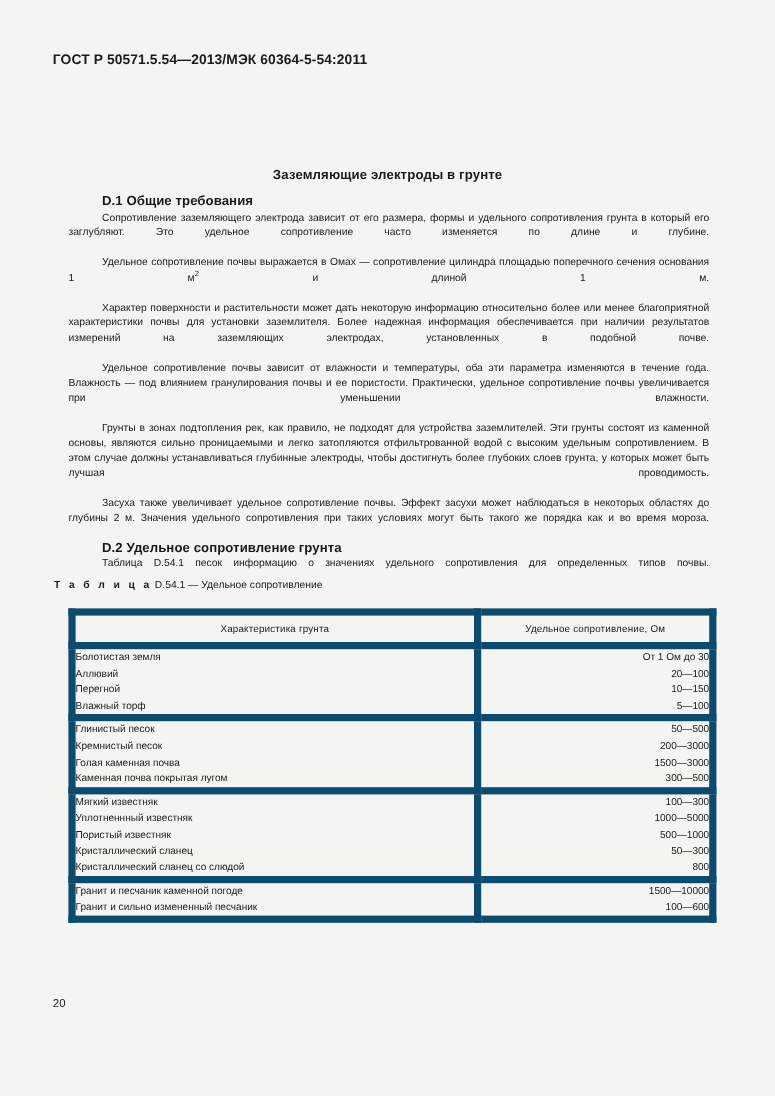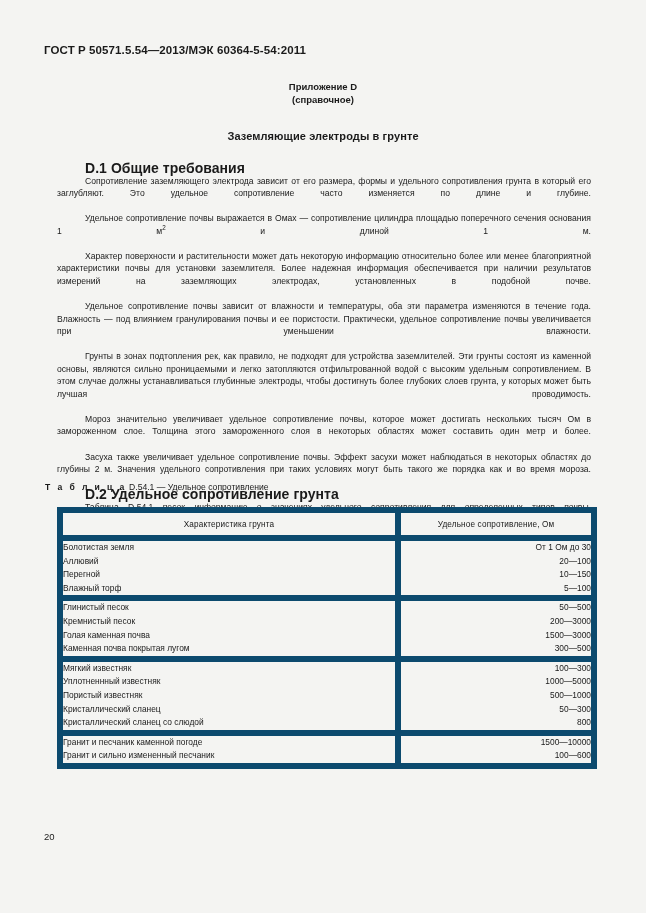--- a/index.html
+++ b/index.html
@@ -36,21 +36,21 @@
     top: 80px;
     text-align: center;
     font-size: 9.5px;
     font-weight: bold;
     line-height: 13px;
   }
   .doc-title {
     position: absolute;
     left: 0;
     right: 0;
-    top: 130px;
+    top: 140px;
     text-align: center;
     font-size: 11px;
     font-weight: bold;
     letter-spacing: 0.1px;
   }
   .body-text {
     position: absolute;
     left: 57px;
     top: 162px;
     width: 534px;
@@ -60,21 +60,21 @@
     text-justify: inter-word;
   }
   .body-text p {
     margin: 0;
     text-indent: 28px;
   }
   .sec-head {
     margin: 0;
     font-weight: bold;
     text-indent: 28px;
-    font-size: 14px;
+    font-size: 11px;
     letter-spacing: 0.05px;
   }
   .justify-all {
     text-align: justify;
   }
   .justify-all::after {
     content: "";
     display: inline-block;
     width: 100%;
   }
@@ -134,35 +134,30 @@
     font-size: 9.5px;
   }
 </style>
 </head>
 <body>
 
 <div class="page">
 
   <div class="doc-header">ГОСТ Р 50571.5.54—2013/МЭК 60364-5-54:2011</div>
 
-  <div class="appendix-block">
-    <div>Приложение D</div>
-    <div>(справочное)</div>
-  </div>
 
   <div class="doc-title">Заземляющие электроды в грунте</div>
 
   <div class="body-text">
     <p class="sec-head">D.1 Общие требования</p>
     <p class="justify-all">Сопротивление заземляющего электрода зависит от его размера, формы и удельного сопротивления грунта в который его заглубляют. Это удельное сопротивление часто изменяется по длине и глубине.</p>
     <p class="justify-all"><span>Удельное сопротивление почвы выражается в Омах  — сопротивление цилиндра площадью поперечного сечения основания 1 м</span><sup>2</sup><span> и длиной 1 м.</span></p>
     <p class="justify-all">Характер поверхности и растительности  может  дать некоторую информацию относительно более или менее  благоприятной характеристики  почвы  для  установки  заземлителя.  Более  надежная информация обеспечивается при наличии результатов  измерений на заземляющих электродах, установленных в подобной почве.</p>
     <p class="justify-all">Удельное сопротивление почвы зависит от влажности и температуры, оба эти параметра изменяются в течение года. Влажность — под влиянием гранулирования почвы и ее пористости. Практически, удельное сопротивление почвы увеличивается при уменьшении влажности.</p>
     <p class="justify-all">Грунты в зонах подтопления рек, как правило, не подходят для устройства заземлителей. Эти грунты состоят из каменной основы, являются сильно проницаемыми и легко затопляются отфильтрованной водой с высоким удельным сопротивлением. В этом случае должны устанавливаться глубинные электроды, чтобы достигнуть более глубоких слоев грунта, у которых может быть лучшая проводимость.</p>
-    <p class="justify-all">Мороз значительно увеличивает удельное сопротивление почвы, которое может достигать нескольких тысяч Ом в замороженном слое. Толщина этого замороженного слоя в некоторых областях может составить один метр и более.</p>
     <p class="justify-all">Засуха также увеличивает удельное сопротивление почвы. Эффект засухи может наблюдаться в некоторых областях до глубины 2 м. Значения удельного сопротивления при таких условиях могут быть такого же порядка как и во время мороза.</p>
     <p class="sec-head">D.2 Удельное сопротивление грунта</p>
     <p class="justify-all">Таблица D.54.1 песок  информацию  о  значениях  удельного  сопротивления  для  определенных  типов почвы.</p>
   </div>
 
   <div class="table-caption"><span class="sp">Т а б л и ц а</span><span> D.54.1 — Удельное сопротивление</span></div>
 
   <table class="soil">
     <colgroup>
       <col class="col-left">

